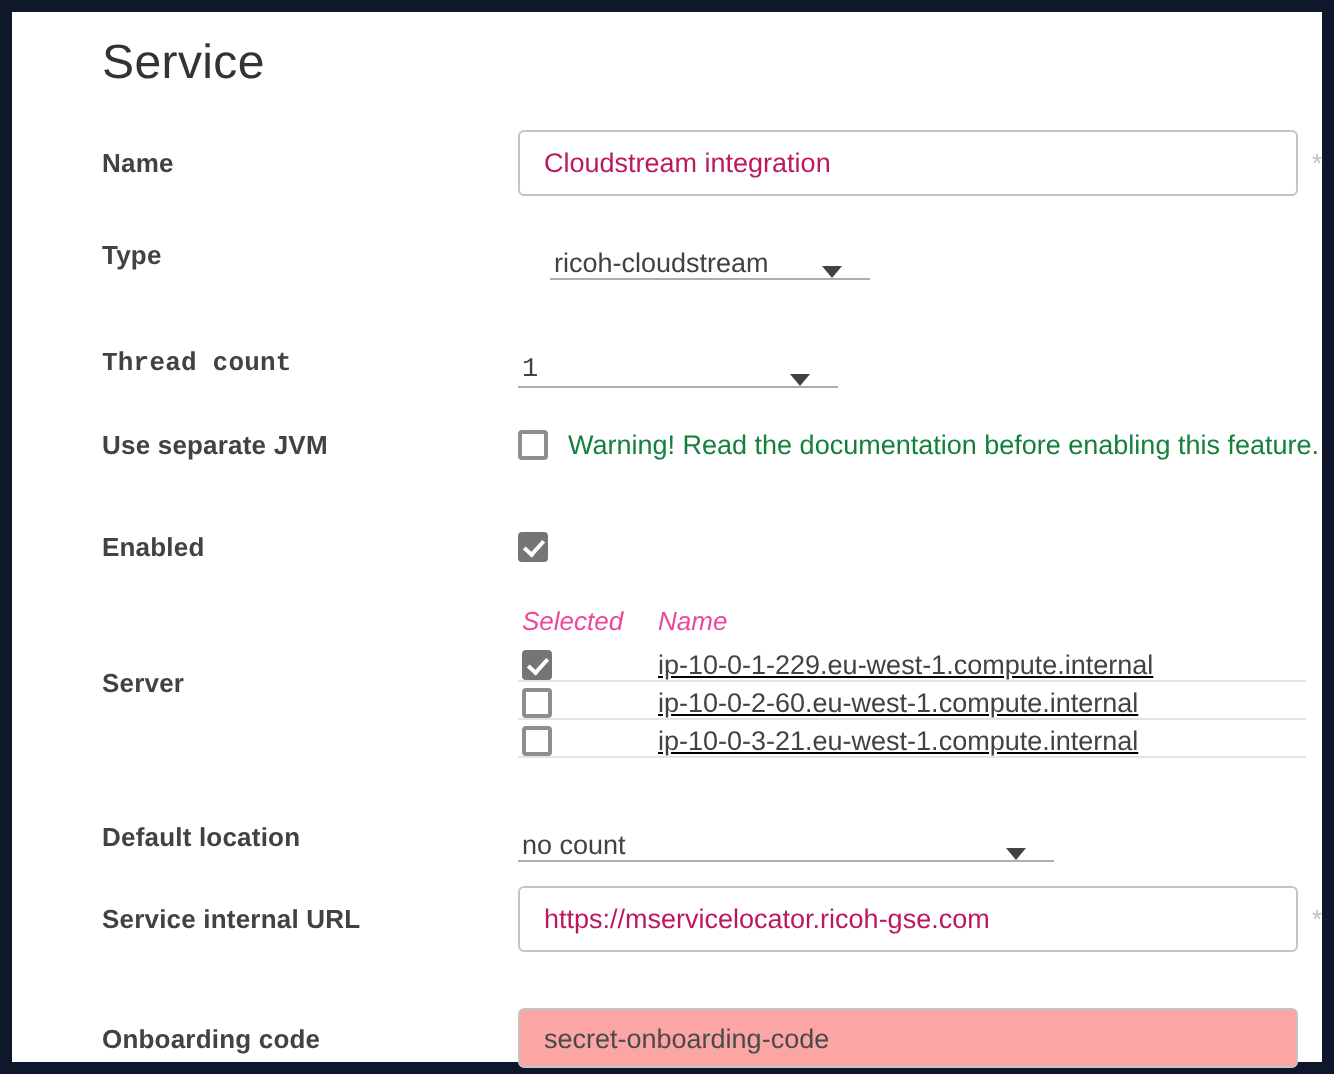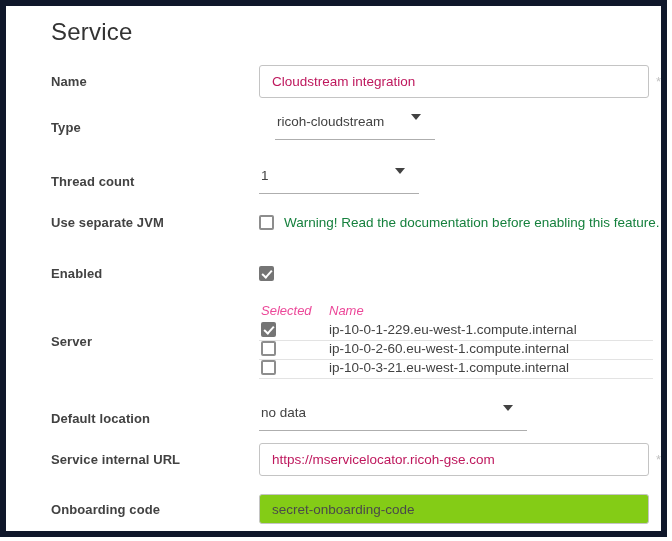--- a/index.html
+++ b/index.html
@@ -16,25 +16,25 @@
   .row .label {
     width:208px; flex:0 0 208px; font-size:13px; font-weight:700;
     color:#424242; letter-spacing:0.1px;
   }
   
   .ti {
     width:390px; height:33px; border:1px solid #c4c4c4; border-radius:3px;
     background:#fff; padding:0 12px; font-family:"Liberation Sans", sans-serif;
     font-size:13.5px; color:#be185d; outline:none;
   }
-  .ti:disabled, .ti.disabled { background:#84cc16; color:#4a4a4a; }
+  .ti:disabled, .ti.disabled { background:#fca5a5; color:#4a4a4a; }
   .req { margin-left:7px; color:#c2c2c2; font-size:13px; }
   
   .sel {
-    display:flex; align-items:flex-start; height:26px; border-bottom:1px solid #aeaeae;
+    display:flex; align-items:flex-end; height:26px; border-bottom:1px solid #aeaeae;
     cursor:pointer; padding-left:2px;
   }
   .sel .sel-val { font-size:13.5px; color:#424242; }
   .sel .arrow {
     margin-left:auto; margin-right:14px; width:0; height:0;
     border-left:5px solid transparent; border-right:5px solid transparent;
     border-top:6px solid #424242;
   }
   .sel-160 { width:160px; }
   .sel-268 { width:268px; }
@@ -46,34 +46,34 @@
   .cb[data-checked="true"] { background:#757575; border-color:#757575; }
   .cb[data-checked="true"]::after {
     content:""; position:absolute; left:3px; top:0px; width:4px; height:8px;
     border:solid #fff; border-width:0 2px 2px 0; transform:rotate(42deg);
   }
   .warn-text { margin-left:10px; font-size:13.5px; color:#15803d; }
   
   .srv-table { width:394px; }
   .srv-head { display:flex; font-size:13px; font-style:italic; color:#ec4899; line-height:16px; margin-bottom:3px; }
   .srv-head .c1 { width:70px; padding-left:2px; }
-  .srv-row { display:flex; align-items:flex-start; height:19px; border-bottom:1px solid #e3e3e3; }
+  .srv-row { display:flex; align-items:flex-end; height:19px; border-bottom:1px solid #e3e3e3;text-decoration:underline; }
   .srv-row .c1 { width:70px; padding-left:2px; display:flex; align-items:center; }
   .srv-row .c2, .srv-head .c2 { flex:1; }
   .srv-row .c2 { font-size:13.5px; color:#424242; }
   
   .m-name { margin-top:19px; }
   .m-type { margin-top:16px;gap:16px; }
-  .m-thread { margin-top:28px; }
+  .m-thread { margin-top:28px;font-family:Liberation Mono, monospace; }
   .m-jvm { margin-top:21px; }
   .m-enabled { margin-top:36px; }
   .m-server { margin-top:22px; }
   .m-default { margin-top:26px; }
   .m-url { margin-top:12px; }
-  .m-onb { margin-top:18px; }
+  .m-onb { margin-top:28px; }
 </style>
 </head>
 <body>
 
 <div class="panel">
 
   <h2 class="title">Service</h2>
 
   <div class="row m-name">
     <div class="label">Name</div>
@@ -132,21 +132,21 @@
             <span class="cb" data-checked="false"></span>
           </div>
         <div class="c2">ip-10-0-3-21.eu-west-1.compute.internal</div>
       </div>
     </div>
   </div>
 
   <div class="row m-default">
     <div class="label">Default location</div>
     <div class="sel sel-268">
-      <span class="sel-val">no data</span>
+      <span class="sel-val">no count</span>
       <span class="arrow"></span>
     </div>
   </div>
 
   <div class="row m-url">
     <div class="label">Service internal URL</div>
     <input class="ti" type="text" value="https://mservicelocator.ricoh-gse.com" style="">
     <span class="req">*</span>
   </div>
 

